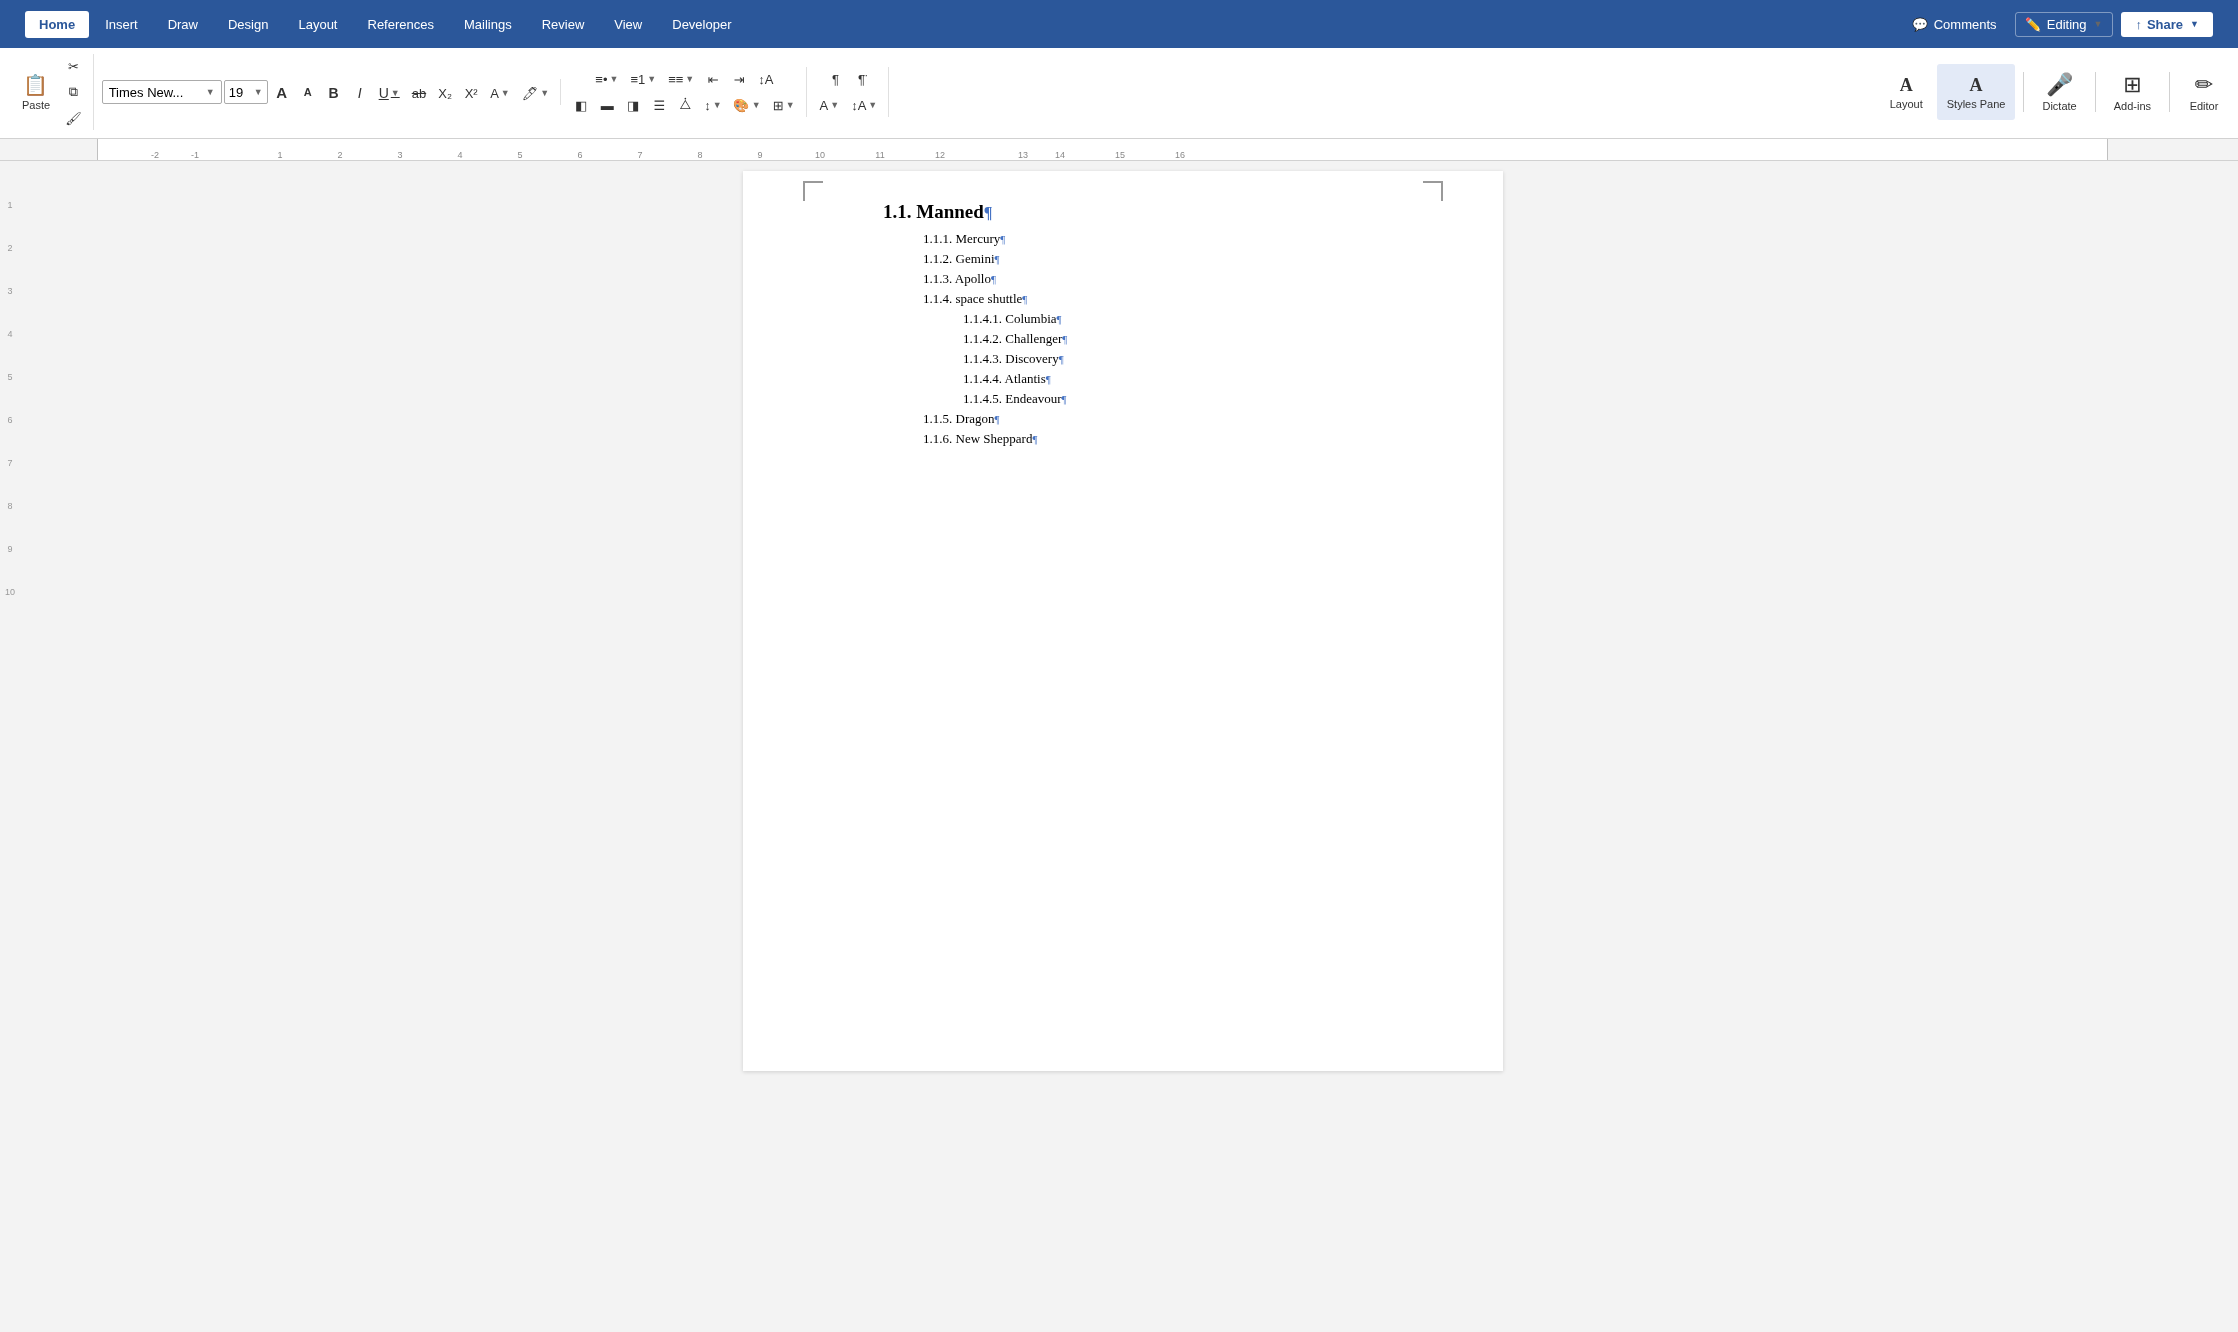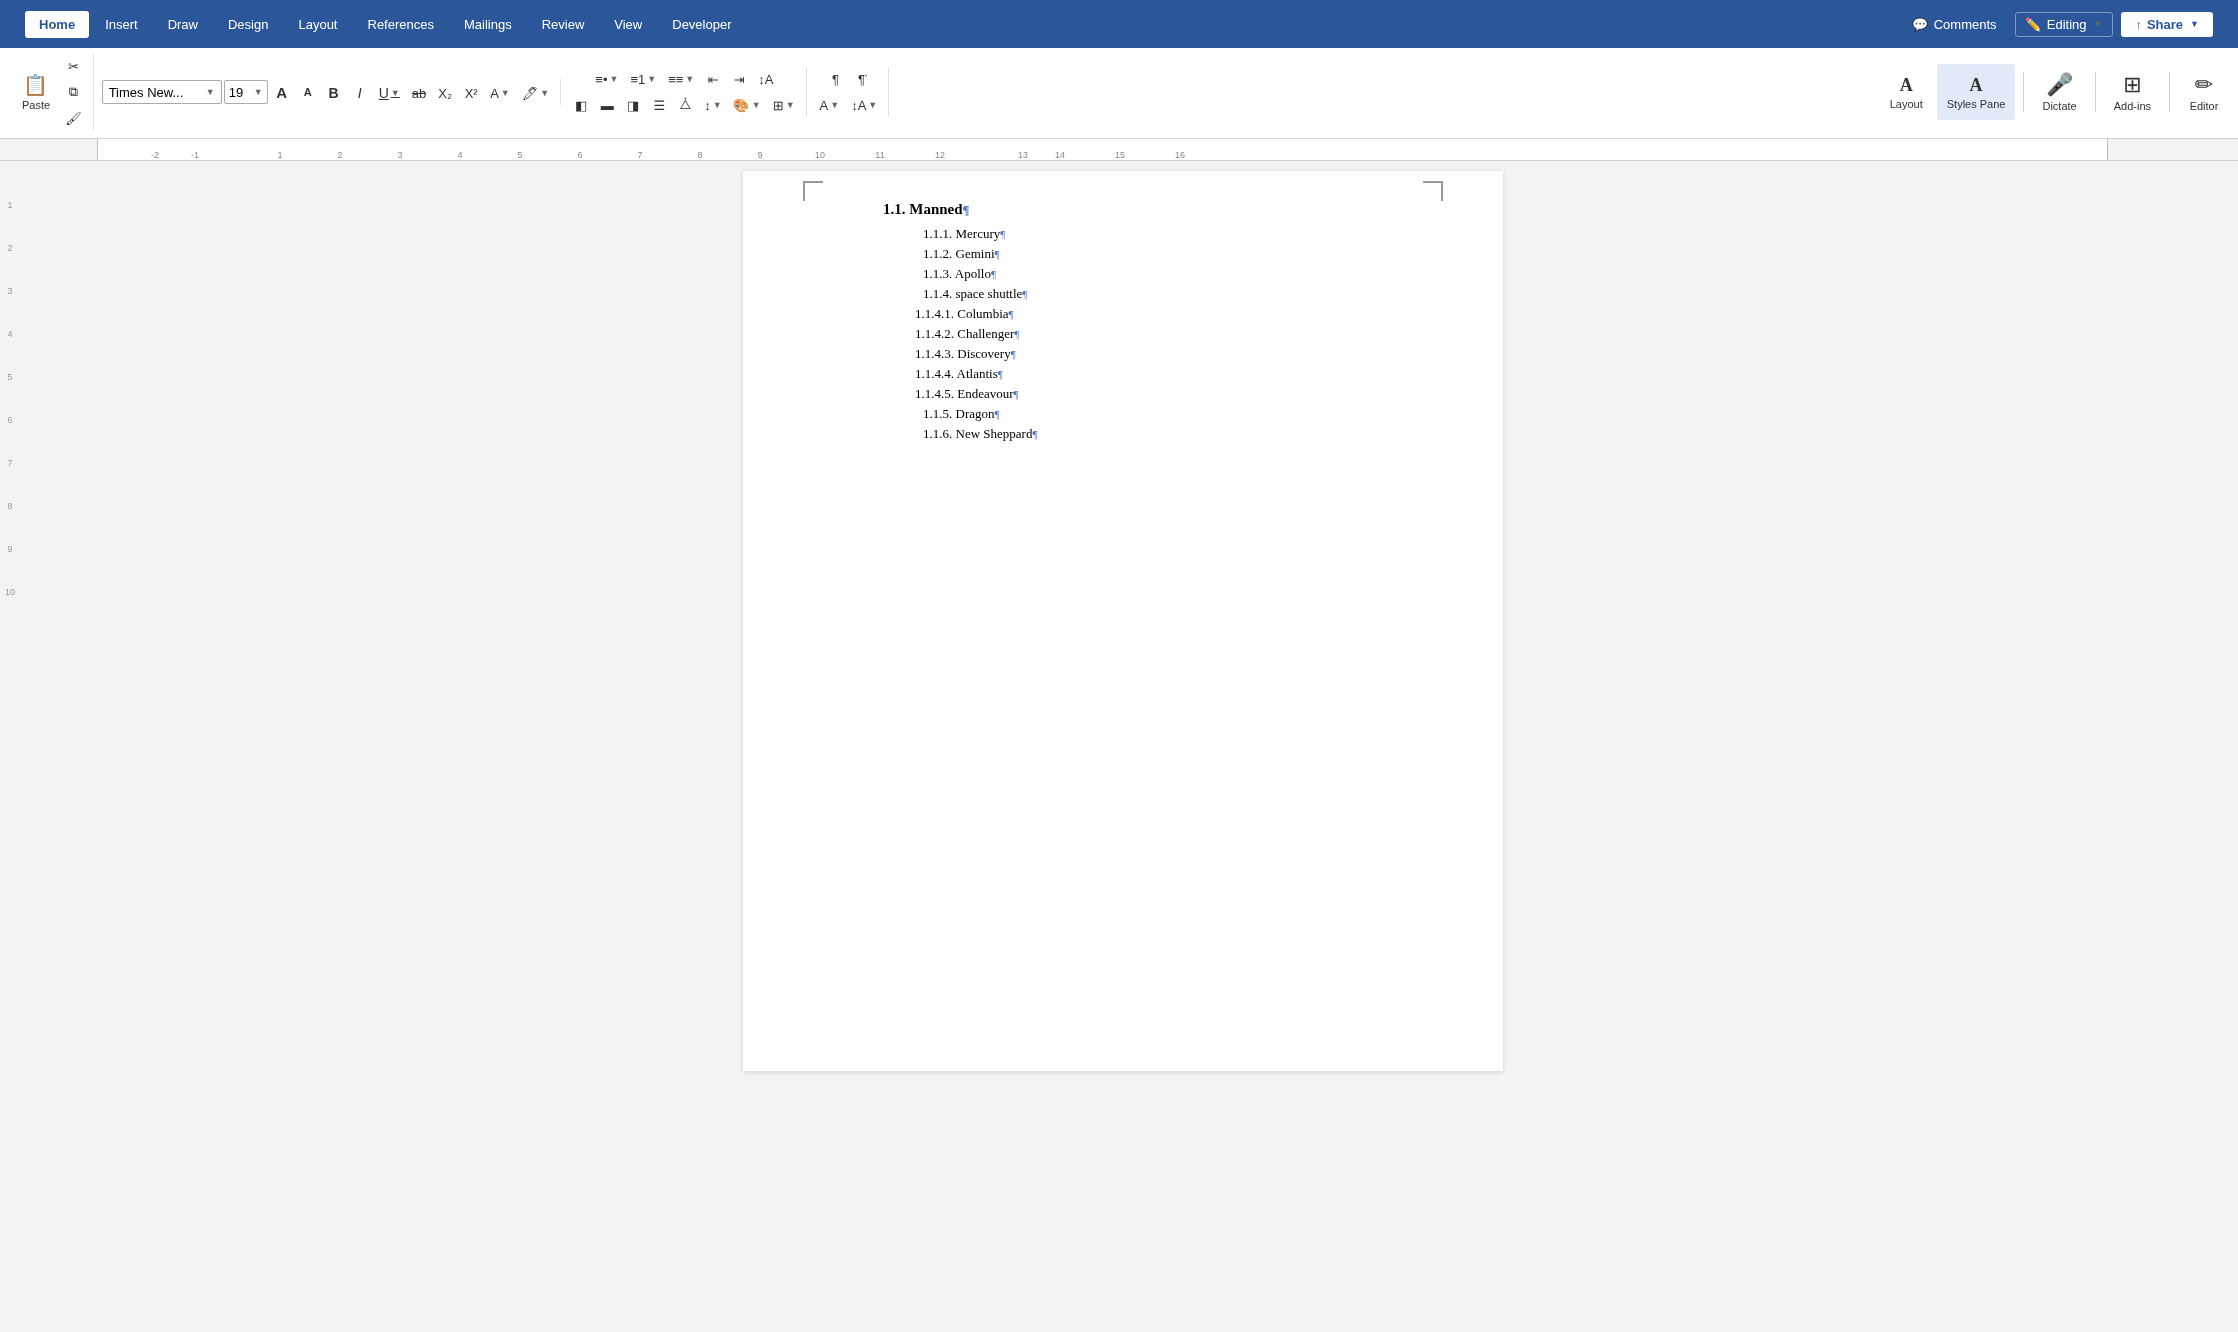--- a/index.html
+++ b/index.html
@@ -225,34 +225,34 @@
 
     .heading1 {
       font-family: 'Times New Roman', Times, serif;
       font-size: 18px;
       font-weight: bold;
       margin-bottom: 10px;
       color: #000;
     }
     .heading2 {
       font-family: 'Times New Roman', Times, serif;
-      font-size: 15px;
+      font-size: 19px;
       font-weight: bold;
       margin-bottom: 8px;
       margin-left: 40px;
       color: #000;
     }
     .list-item {
       font-family: 'Times New Roman', Times, serif;
       font-size: 13px;
       margin-bottom: 4px;
       color: #000;
     }
     .indent-1 { margin-left: 80px; }
-    .indent-2 { margin-left: 72px; }
+    .indent-2 { margin-left: 120px; }
 
     
     .doc-scroll::-webkit-scrollbar { width: 12px; }
     .doc-scroll::-webkit-scrollbar-track { background: #f3f3f3; }
     .doc-scroll::-webkit-scrollbar-thumb { background: #c1c1c1; border-radius: 6px; }
 
     .right-scrollbar {
       width: 12px;
       background: #f3f3f3;
     }

